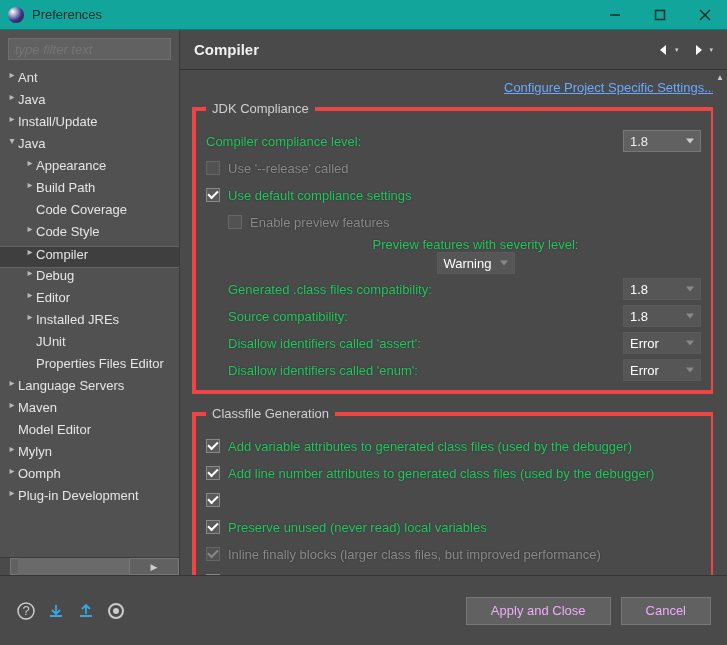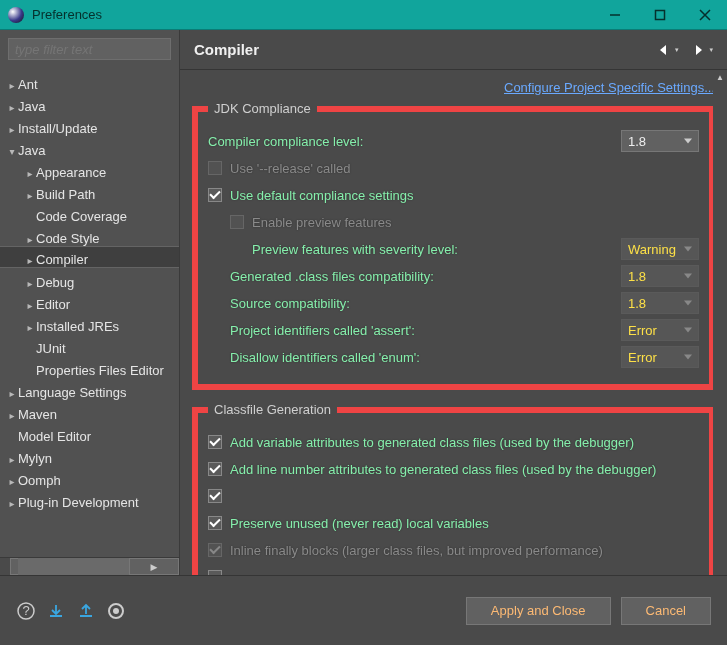--- a/index.html
+++ b/index.html
@@ -10,21 +10,21 @@
   .titlebar .title { flex:1; color:#05302c; font-size:13px; }
   .winbtns { display:flex; height:100%; }
   .winbtn { width:45px; display:flex; align-items:center; justify-content:center; color:#05302c; }
   .winbtn svg { width:12px; height:12px; stroke:#05302c; stroke-width:1.5; fill:none; }
 
   .content { display:flex; height:545px; }
 
   .left { width:180px; background:#515151; display:flex; flex-direction:column; border-right:1px solid #3a3a3a;}
   .search { margin:8px; height:22px; background:#616161; border:1px solid #6e6e6e; color:#c8c8c8; padding:0 6px; font-style:italic; }
   .tree { flex:1; overflow:hidden; padding-top:2px; font-size:13px; }
-  .row { display:flex; align-items:flex-end; height:22px; white-space:nowrap; padding-right:4px;}
+  .row { display:flex; align-items:flex-start; height:22px; white-space:nowrap; padding-right:4px;}
   .row.hl { background:#3f3f3f; border-top:1px solid #646464; border-bottom:1px solid #646464;}
   .arr { width:12px; text-align:center; color:#b8b8b8; font-size:10px; transform:translateY(-1px);}
   .arr.open::before { content:"▾"; }
   .arr.closed::before { content:"▸"; }
   .arr.none::before { content:""; }
   .ind { display:inline-block; }
   .row .lbl { color:#e5e5e5; }
   .hscroll { height:18px; background:#4a4a4a; border-top:1px solid #3a3a3a; position:relative;}
   .hscroll .thumb { position:absolute; height:100%; left:18px; width:130px; background:#6a6a6a;}
   .hscroll .btn { position:absolute; width:18px; height:100%; display:flex;align-items:center;justify-content:center; color:#ccc; font-size:9px;}
@@ -34,45 +34,45 @@
   .header { height:40px; background:#4a4a4a; border-bottom:1px solid #353535; display:flex; align-items:center; padding:0 14px;}
   .header .ptitle { flex:1; font-size:15px; font-weight:600; color:#f0f0f0; }
   .navbtn { width:20px; height:20px; margin-left:10px; color:#fff; display:flex; align-items:center; justify-content:center;}
   .navbtn svg { width:14px; height:14px; fill:#fff; }
   .dd { font-size:7px; color:#ccc; margin-left:1px; }
 
   .pane { flex:1; padding:10px 12px 10px 12px; overflow:hidden; position:relative;}
   .link { text-align:right; margin-bottom:6px; }
   .link a { color:#6aa9ff; text-decoration:underline; }
 
-  fieldset { border:6px solid #ef4444; padding:10px 10px 12px 10px; margin-bottom:12px;}
+  fieldset { border:4px solid #ef4444; padding:10px 10px 5px 10px; margin-bottom:12px;}
   legend { padding:0 6px; color:#cfcfcf; font-size:13px; }
 
   .line { display:flex; align-items:center; min-height:24px; margin:3px 0; }
-  .line .text { flex:1; color:#86efac; text-shadow:0 0 2px rgba(0,0,0,.4);}
+  .line .text { flex:1; color:#22c55e; text-shadow:0 0 2px rgba(0,0,0,.4);}
   .line.dim .text { color:#8a8a8a; }
   .sel { width:78px; height:22px; background:#616161; border:1px solid #777; color:#eee; padding:0 4px 0 6px; position:relative; display:flex; align-items:center;}
-  .sel.dim { color:#fde047; border-color:#5a5a5a; background:#565656;}
+  .sel.dim { color:#ffffff; border-color:#5a5a5a; background:#565656;}
   .sel::after { content:""; position:absolute; right:6px; top:50%; width:0;height:0;border-left:4px solid transparent;border-right:4px solid transparent;border-top:5px solid #ccc; transform:translateY(-50%);}
   .sel.dim::after { border-top-color:#888;}
 
   .chk { width:14px; height:14px; border:1px solid #888; background:#5a5a5a; margin-right:8px; display:flex; align-items:center; justify-content:center; flex:0 0 14px;}
   .chk.checked::before { content:""; width:4px; height:8px; border:solid #fff; border-width:0 2px 2px 0; transform:rotate(45deg) translate(-1px,-1px);}
   .chk.dim { border-color:#666; background:#525252;}
   .chk.dim.checked::before { border-color:#888; }
-  .ind1 { margin-left:22px; } .ind2 { margin-left:44px; }
+  .ind1 { margin-left:22px; } .ind2 { margin-left:44px;flex-direction:column; }
 
   .vscroll { position:absolute; top:0; right:0; width:14px; height:100%; background:#4a4a4a;}
   .vscroll .tb { position:absolute; top:0; left:0; right:0; height:14px; display:flex;align-items:center;justify-content:center;font-size:8px;color:#ccc;}
 
   .footer { height:70px; border-top:1px solid #353535; padding:0 16px; display:flex; align-items:center;}
   .ficons { display:flex; gap:10px; }
   .ficons .fi { width:20px; height:20px; display:flex; align-items:center; justify-content:center;}
   .spacer { flex:1;}
-  .btn { height:28px; padding:0 24px; background:#616161; border:1px solid #777; color:#fdba74; margin-left:10px; display:flex; align-items:center;}
+  .btn { height:28px; padding:0 24px; background:#616161; border:1px solid #777; color:#f0abfc; margin-left:10px; display:flex; align-items:center;}
 </style>
 </head>
 <body>
 
 <div class="titlebar">
   <div class="logo"></div>
   <div class="title">Preferences</div>
   <div class="winbtns">
     <div class="winbtn">
         <svg viewBox="0 0 12 12">
@@ -163,21 +163,21 @@
           <span class="lbl">JUnit</span>
         </div>
         <div class="row">
           <span class="ind" style="width: 24px;"></span>
           <span class="arr none"></span>
           <span class="lbl">Properties Files Editor</span>
         </div>
         <div class="row">
           <span class="ind" style="width: 6px;"></span>
           <span class="arr closed"></span>
-          <span class="lbl">Language Settings</span>
+          <span class="lbl">Language Servers</span>
         </div>
         <div class="row">
           <span class="ind" style="width: 6px;"></span>
           <span class="arr closed"></span>
           <span class="lbl">Maven</span>
         </div>
         <div class="row">
           <span class="ind" style="width: 6px;"></span>
           <span class="arr none"></span>
           <span class="lbl">Model Editor</span>
@@ -261,21 +261,21 @@
               <span>1.8</span>
             </div>
         </div>
         <div class="line ind1">
           <span class="text">Source compatibility:</span>
           <div class="sel dim">
               <span>1.8</span>
             </div>
         </div>
         <div class="line ind1">
-          <span class="text">Project identifiers called 'assert':</span>
+          <span class="text">Disallow identifiers called 'assert':</span>
           <div class="sel dim">
               <span>Error</span>
             </div>
         </div>
         <div class="line ind1">
           <span class="text">Disallow identifiers called 'enum':</span>
           <div class="sel dim">
               <span>Error</span>
             </div>
         </div>

